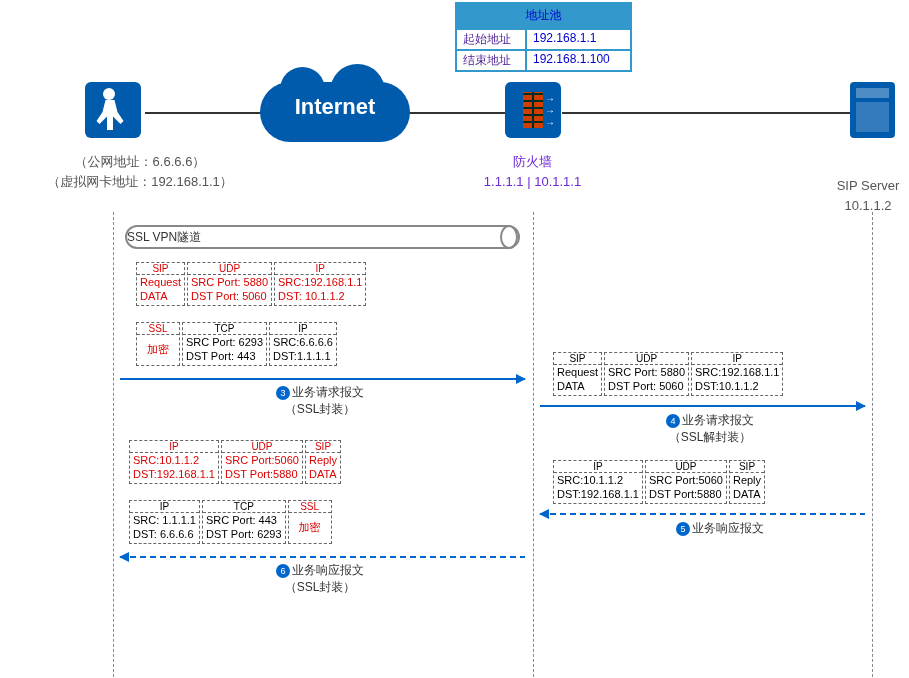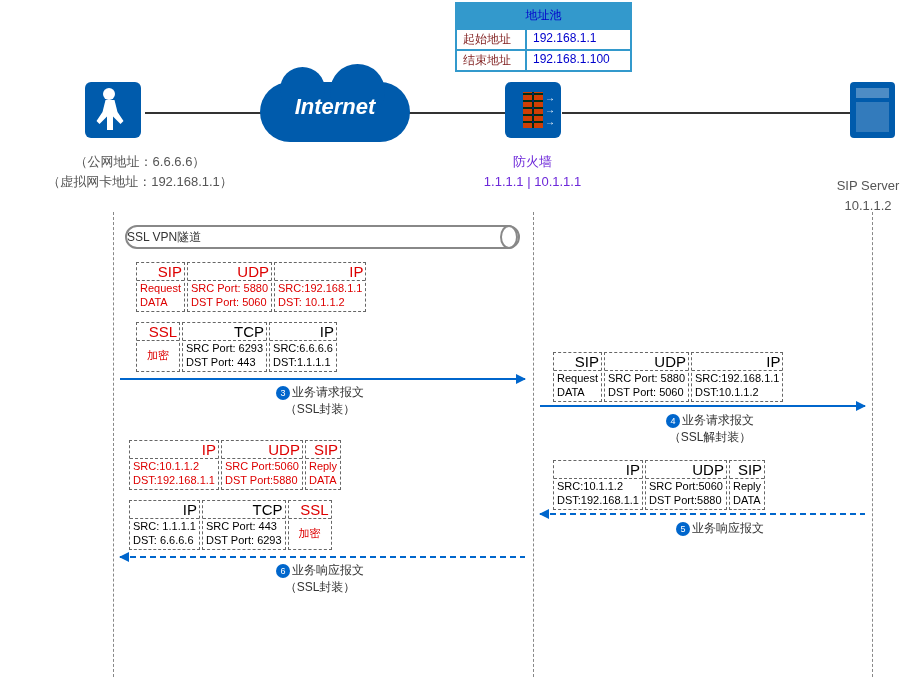--- a/index.html
+++ b/index.html
@@ -2,42 +2,42 @@
 <html><head>
 <meta charset="utf-8">
 <style>
 * { box-sizing: border-box; margin: 0; padding: 0; }
 body { font-family: Arial, sans-serif; font-size: 12px; background: #fff; width: 909px; height: 678px; position: relative; }
 
 .address-pool { position: absolute; top: 2px; left: 455px; border: 1px solid #3399cc; }
 .address-pool-header { background: #3399cc; color: #0000cc; text-align: center; padding: 4px 8px; border-bottom: 1px solid #3399cc; }
 .address-pool-row { display: flex; }
 .address-pool-row div { border: 1px solid #3399cc; padding: 1px 6px; color: #0000cc; }
-.address-pool-row div:first-child { width: 70px; color: #7f1d1d; }
+.address-pool-row div:first-child { width: 70px; color: #4c1d95; }
 .address-pool-row div:last-child { width: 105px; }
 
 .topology { position: absolute; top: 72px; left: 0; width: 909px; }
 .hline { position: absolute; top: 40px; height: 2px; background: #333; }
 .hline1 { left: 145px; width: 130px; }
 .hline2 { left: 395px; width: 112px; }
 .hline3 { left: 562px; width: 290px; }
 
 .node { position: absolute; text-align: center; }
 .node-icon { width: 56px; height: 56px; background: #005bac; border-radius: 6px; margin: 0 auto 6px; position: relative; }
 
 .remote-user { left: 85px; top: 10px; }
 .remote-user .node-icon::before { content: ""; position: absolute; left: 18px; top: 6px; width: 12px; height: 12px; border-radius: 50%; background: #fff; }
 .remote-user .node-icon::after { content: ""; position: absolute; left: 10px; top: 18px; width: 30px; height: 30px; background: #fff; clip-path: polygon(35% 0, 65% 0, 75% 40%, 95% 70%, 85% 80%, 60% 55%, 60% 100%, 40% 100%, 40% 55%, 15% 80%, 5% 70%, 25% 40%); }
 .remote-user-below { position: absolute; left: 30px; top: 80px; text-align: center; color: #555; font-size: 13px; line-height: 1.5; width: 220px; }
 
 .internet { position: absolute; left: 260px; top: 0px; width: 150px; height: 80px; }
 .cloud { position: absolute; left: 0; top: 10px; width: 150px; height: 60px; background: #005bac; border-radius: 40px; }
 .cloud::before { content: ""; position: absolute; left: 20px; top: -15px; width: 45px; height: 45px; background: #005bac; border-radius: 50%; }
 .cloud::after { content: ""; position: absolute; right: 25px; top: -18px; width: 55px; height: 55px; background: #005bac; border-radius: 50%; }
-.cloud-text { position: absolute; left: 0; top: 22px; width: 150px; text-align: center; color: #fff; font-weight: bold; font-style: italic; font-size: 22px; z-index: 2; }
+.cloud-text { position: absolute; left: 0; top: 22px; width: 150px; text-align: center; color: #fff; font-weight: bold; font-size: 22px; z-index: 2; }
 
 .firewall { left: 505px; top: 10px; }
 .firewall .node-icon { display: flex; align-items: center; justify-content: center; }
 .firewall-grid { width: 20px; height: 36px; background: repeating-linear-gradient(0deg, #e67e22 0 5px, #005bac 5px 7px), repeating-linear-gradient(90deg, #e67e22 0 9px, #005bac 9px 11px); background-blend-mode: multiply; position: relative; }
 .firewall-arrows { position: absolute; right: 6px; top: 10px; color: #fff; font-size: 10px; line-height: 12px; }
 .firewall-below { position: absolute; left: 470px; top: 80px; text-align: center; color: #6d28d9; font-size: 13px; line-height: 1.5; width: 125px; }
 
 .sip-server { left: 850px; top: 10px; }
 .sip-server .node-icon { width: 45px; height: 56px; border-radius: 4px; }
 .sip-server .node-icon::before { content: ""; position: absolute; left: 6px; top: 6px; right: 6px; height: 10px; background: #fff; opacity: 0.3; }
@@ -61,21 +61,21 @@
 .arrow-line::after { content: ""; position: absolute; width: 0; height: 0; border-style: solid; }
 .arrow-right::after { right: -1px; top: -4px; border-width: 5px 0 5px 10px; border-color: transparent transparent transparent #0066cc; }
 .arrow-left::after { left: -1px; top: -4px; border-width: 5px 10px 5px 0; border-color: transparent #0066cc transparent transparent; }
 .arrow-left { background: repeating-linear-gradient(90deg, #0066cc 0 6px, transparent 6px 10px); }
 
 .flow-label { position: absolute; color: #333; font-size: 12px; text-align: center; line-height: 1.4; }
 .circle-num { display: inline-block; width: 14px; height: 14px; border-radius: 50%; background: #0066cc; color: #fff; font-size: 9px; line-height: 14px; text-align: center; margin-right: 2px; vertical-align: middle; }
 
 
 .pkt { display: inline-block; border: 1px dashed #666; margin: 0 1px; vertical-align: top; background: #fff; }
-.pkt-hdr { text-align: right; font-size: 15px; padding: 0 2px; border-bottom: 1px dashed #666; }
+.pkt-hdr { text-align: center; font-size: 10px; padding: 0 2px; border-bottom: 1px dashed #666; }
 .pkt-bdy { font-size: 11px; padding: 1px 3px; line-height: 1.25; white-space: nowrap; }
 </style>
 </head>
 <body>
 
 <div class="address-pool">
   <div class="address-pool-header">地址池</div>
   <div class="address-pool-row">
     <div>起始地址</div>
     <div>192.168.1.1</div>

